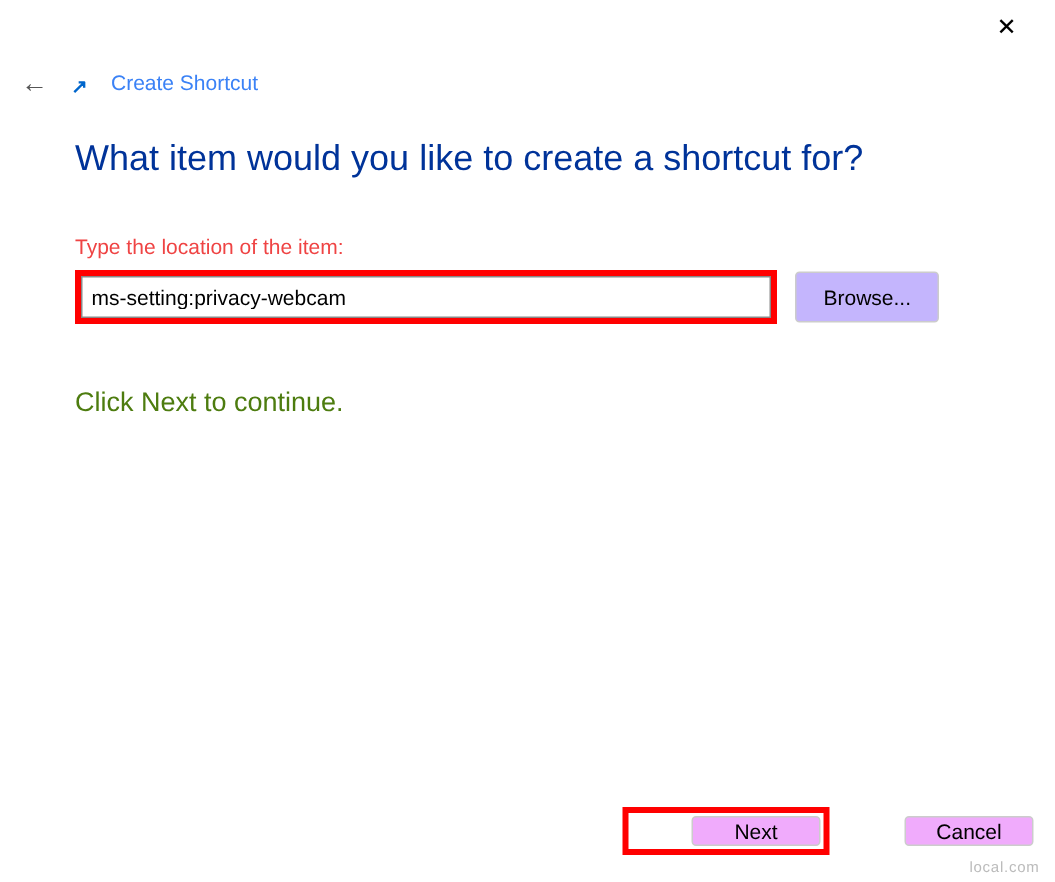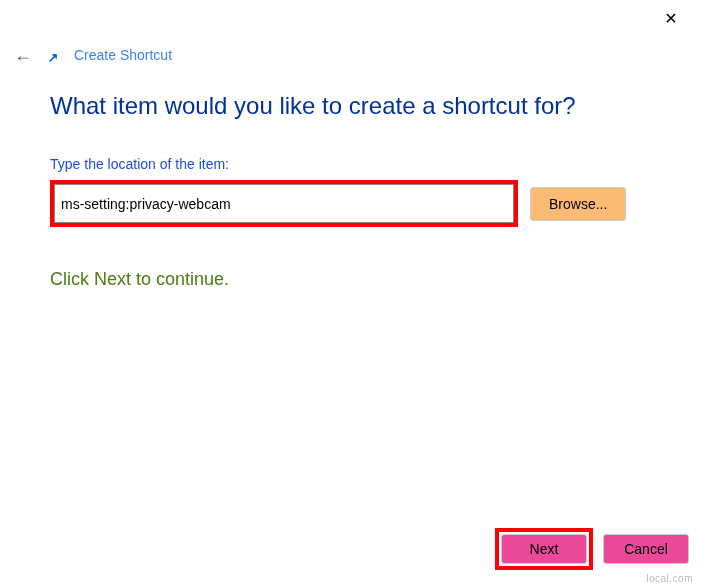--- a/index.html
+++ b/index.html
@@ -75,48 +75,48 @@
     }
     .description {
       font-size: 14px;
       color: #000;
       line-height: 1.5;
       margin-bottom: 48px;
       max-width: 560px;
     }
     .field-label {
       font-size: 14px;
-      color: #1d4ed8;
+      color: #ef4444;
       margin-bottom: 8px;
     }
     .input-row {
       display: flex;
       align-items: center;
       gap: 12px;
       margin-bottom: 42px;
     }
     .input-highlight-wrap {
       border: 4px solid #ff0000;
       padding: 0;
       display: inline-block;
     }
     .location-input {
       width: 460px;
-      height: 39px;
+      height: 28px;
       border: 1px solid #888;
       padding: 2px 6px;
       font-size: 14px;
       font-family: inherit;
       outline: none;
     }
     .browse-btn {
       height: 34px;
       padding: 0 18px;
       font-size: 14px;
-      background: #fdba74;
+      background: #c4b5fd;
       border: 1px solid #ccc;
       border-radius: 3px;
       cursor: pointer;
     }
     .continue-text {
       font-size: 18px;
       color: #4d7c0f;
     }
     .footer {
       position: absolute;
@@ -125,28 +125,29 @@
       display: flex;
       align-items: center;
       gap: 10px;
     }
     .next-highlight-wrap {
       border: 4px solid #ff0000;
       padding: 2px;
       display: inline-block;
     }
     .btn {
-      height: 30px;
+      height: 20px;
       width: 86px;
       font-size: 14px;
-      background: #ec4899;
+      background: #f0abfc;
       border: 1px solid #ccc;
       border-radius: 3px;
       cursor: pointer;
       font-family: inherit;
+      margin-left: 40px;
     }
     .watermark {
       position: absolute;
       bottom: 4px;
       right: 10px;
       font-size: 10px;
       color: #bbb;
       letter-spacing: 0.5px;
     }
   </style>

